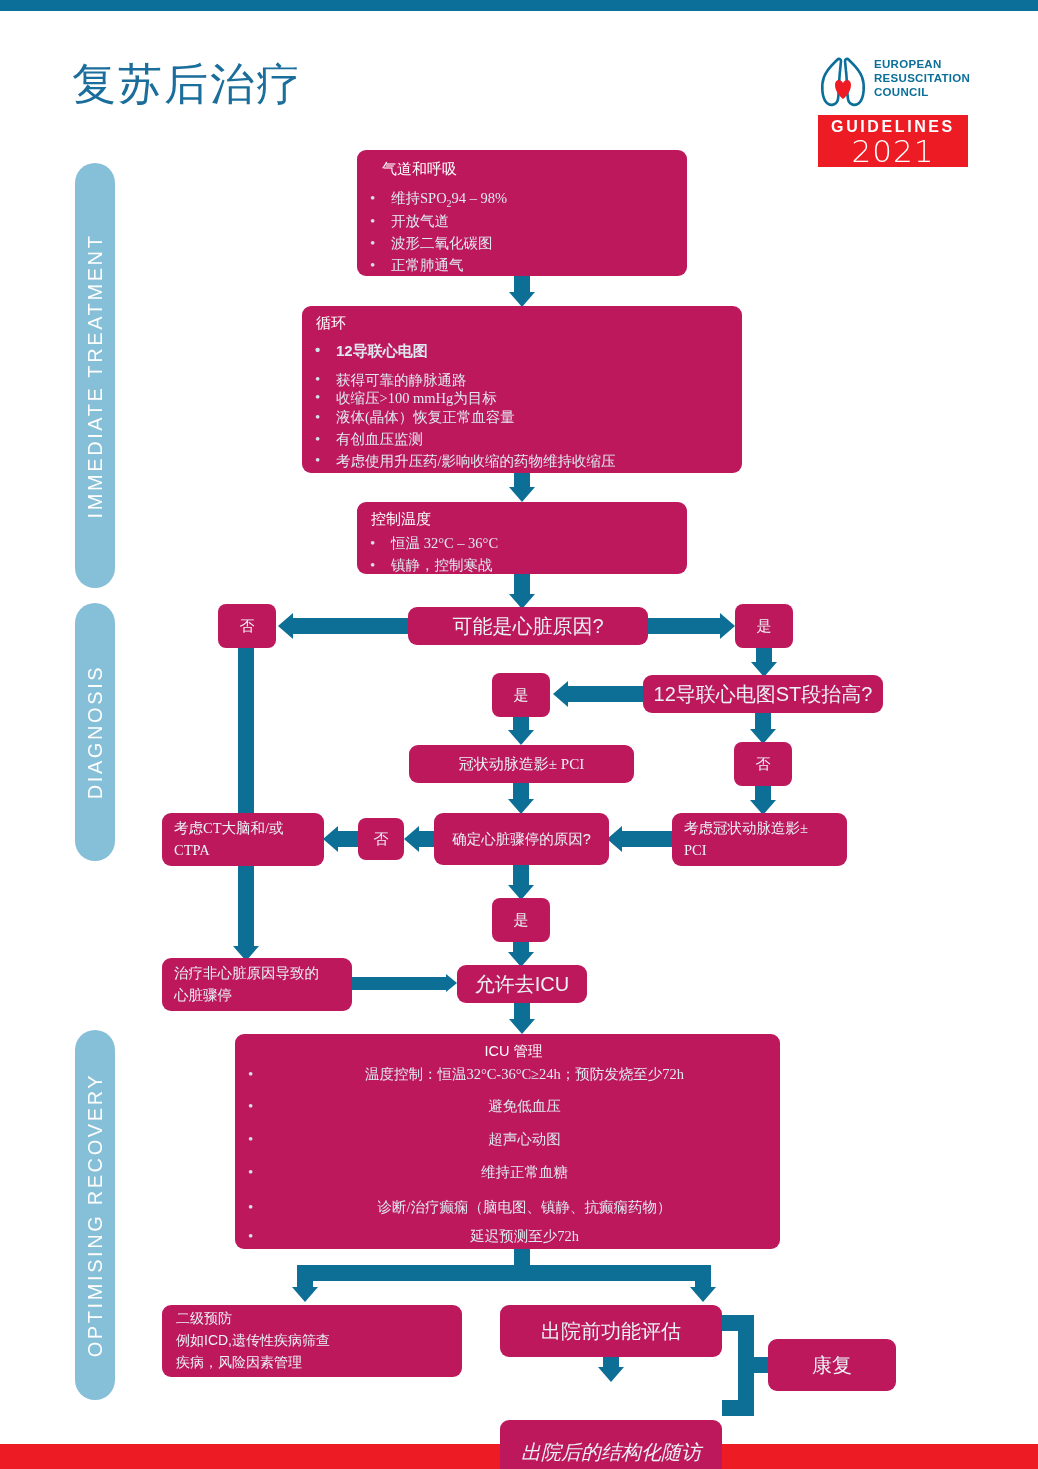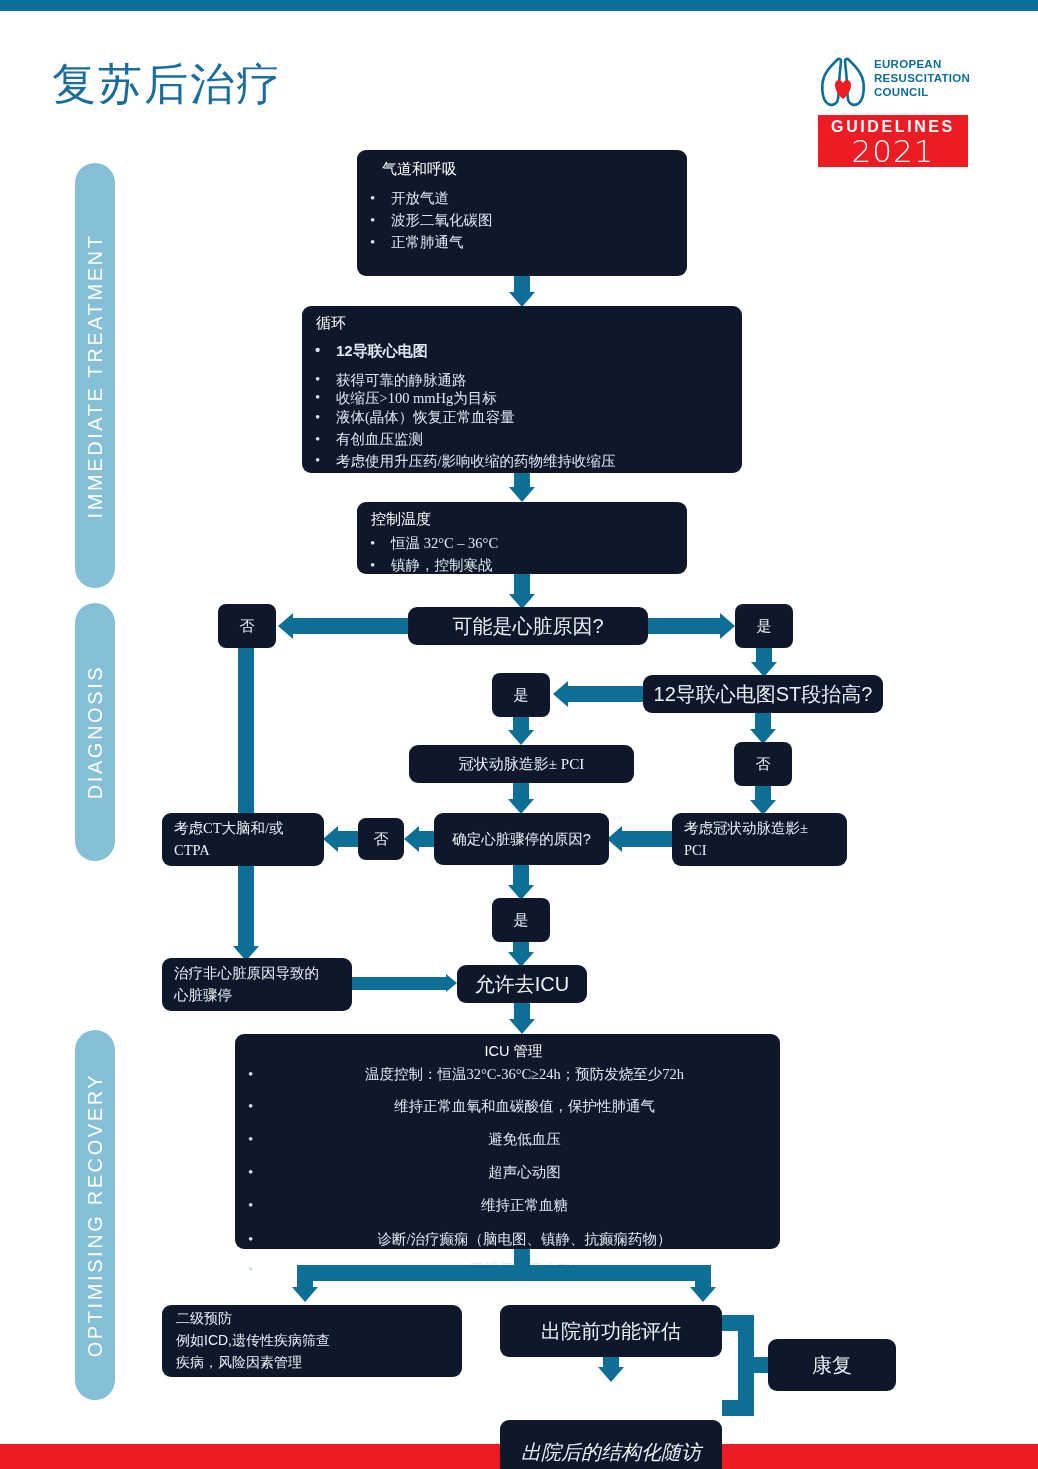--- a/index.html
+++ b/index.html
@@ -8,21 +8,21 @@
     background: #ffffff;
     font-family: "Liberation Sans", "DejaVu Sans", sans-serif;
     overflow: hidden;
   }
   #page { position: relative; width: 1038px; height: 1469px; background:#fff; }
 
   .topbar { position:absolute; left:0; top:0; width:1038px; height:11px; background:#0b6f99; }
   .bottombar { position:absolute; left:0; top:1444px; width:1038px; height:25px; background:#ed1c24; }
 
   .page-title {
-    position:absolute; left:52px; top:55px;
+    position:absolute; left:72px; top:55px;
     font-family:"Liberation Serif","DejaVu Serif",serif;
     font-size:44px; color:#1b6e9c; letter-spacing:2px; white-space:nowrap;
   }
 
   
   .logo { position:absolute; left:818px; top:55px; width:150px; height:112px; }
   .logo-top { position:relative; height:58px; }
   .logo-mark { position:absolute; left:0; top:0; width:50px; height:54px; }
   .logo-text { position:absolute; left:56px; top:2px; line-height:1.22; }
   .logo-text div {
@@ -46,21 +46,21 @@
   }
   .phase span {
     position:absolute; left:50%; top:50%;
     transform:translate(-50%,-50%) rotate(-90deg);
     white-space:nowrap; color:#ffffff;
     font-size:20px; letter-spacing:2.6px; font-weight:400;
   }
 
   
   .box {
-    position:absolute; background:#0f172a; border-radius:9px;
+    position:absolute; background:#be185d; border-radius:9px;
     color:#e8f1f5; font-family:"Liberation Serif","DejaVu Serif",serif;
   }
   .box.small { border-radius:8px; }
   .box-title {
     font-size:15px; color:#ffffff; padding:0; line-height:1.35;
     font-family:"Liberation Serif","DejaVu Serif",serif;
   }
   .box-title.sans { font-family:"Liberation Sans","DejaVu Sans",sans-serif; font-size:14.5px; }
   ul.bl { list-style:none; margin:0; padding:0; }
   ul.bl li {
@@ -138,20 +138,21 @@
   <div class="phase" style="top:603px;height:258px;">
     <span>DIAGNOSIS</span>
   </div>
   <div class="phase" style="top:1030px;height:370px;">
     <span>OPTIMISING RECOVERY</span>
   </div>
 
   <div class="box" style="left:357px;top:150px;width:330px;height:126px;padding:9px 0 0 0;">
     <div class="box-title" style="padding-left:25px;">气道和呼吸</div>
     <ul class="bl" style="margin-top:9px;">
+      <li>维持SPO<span class="sub">2</span>94 – 98%</li>
       <li>开放气道</li>
       <li>波形二氧化碳图</li>
       <li>正常肺通气</li>
     </ul>
   </div>
   <div class="cn" style="left:514px;top:276px;width:16px;height:18px;"></div>
   <div class="arrow-d" style="left:509px;top:292px;"></div>
 
   <div class="box" style="left:302px;top:306px;width:440px;height:167px;padding:7px 0 0 0;">
     <div class="box-title" style="padding-left:14px;">循环</div>
@@ -275,21 +276,20 @@
   <div class="box" style="left:457px;top:965px;width:130px;height:38px;">
     <div class="ctr sans">允许去ICU</div>
   </div>
   <div class="cn" style="left:514px;top:1003px;width:16px;height:18px;"></div>
   <div class="arrow-d" style="left:509px;top:1019px;"></div>
 
   <div class="box" style="left:235px;top:1034px;width:545px;height:215px;padding:8px 0 0 0;text-align:center;">
     <div class="box-title sans" style="padding-left:12px;">ICU 管理</div>
     <ul class="bl" style="margin-top:2px;">
       <li style="margin-bottom:11px;">温度控制：恒温32°C-36°C≥24h；预防发烧至少72h</li>
-      <li style="margin-bottom:11px;">维持正常血氧和血碳酸值，保护性肺通气</li>
       <li style="margin-bottom:11px;">避免低血压</li>
       <li style="margin-bottom:11px;">超声心动图</li>
       <li style="margin-bottom:13px;">维持正常血糖</li>
       <li style="margin-bottom:8px;">诊断/治疗癫痫（脑电图、镇静、抗癫痫药物）</li>
       <li>延迟预测至少72h</li>
     </ul>
   </div>
 
   <div class="cn" style="left:514px;top:1249px;width:16px;height:23px;"></div>
   <div class="cn" style="left:297px;top:1265px;width:414px;height:16px;"></div>

